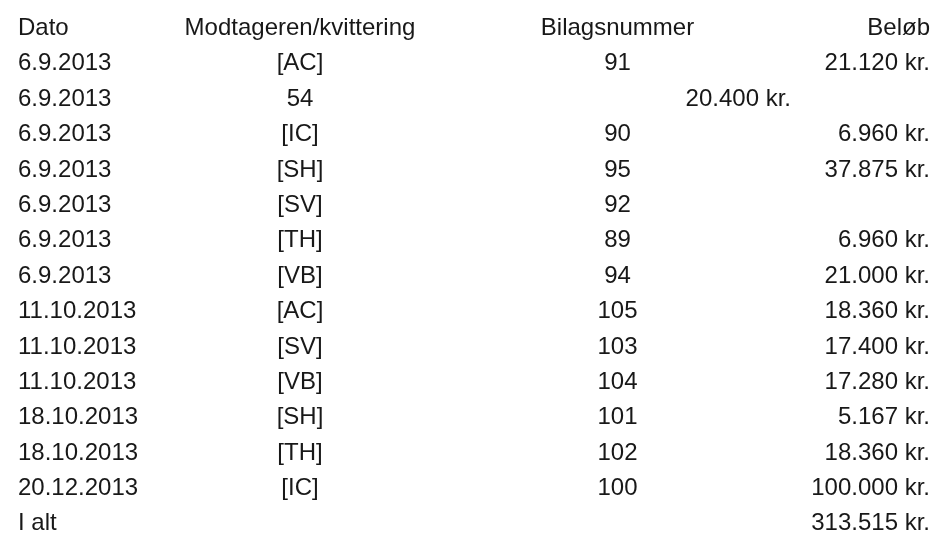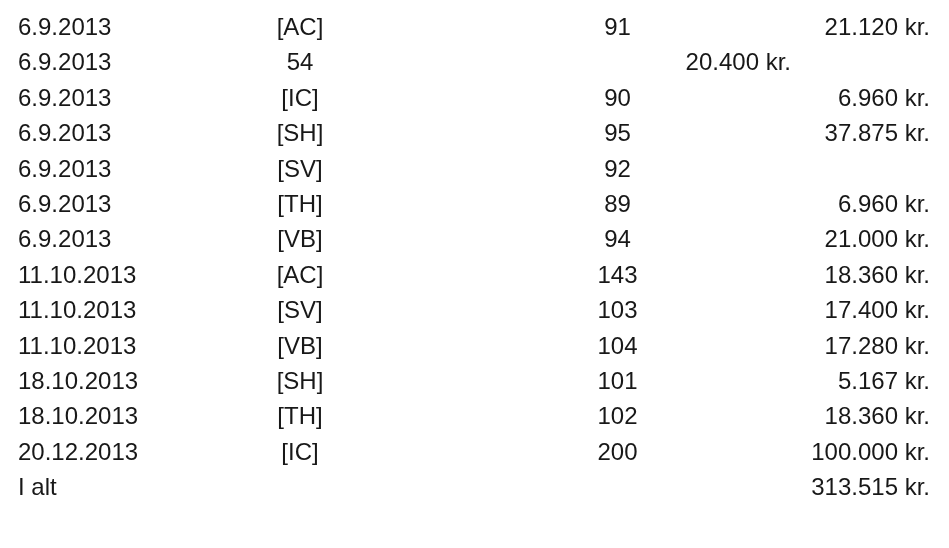--- a/index.html
+++ b/index.html
@@ -27,20 +27,26 @@
   .underline {
     text-decoration-thickness: 2px;
     text-underline-offset: 4px;
   }
 </style>
 </head>
 <body>
 
 <div class="table">
 
+  <div class="row">
+    <div class="c-date">Dato</div>
+    <div class="c-recipient">Modtageren/kvittering</div>
+    <div class="c-voucher">Bilagsnummer</div>
+    <div class="c-amount">Beløb</div>
+  </div>
 
   <div id="rows-container">
       <div class="row">
     <div class="c-date">6.9.2013</div>
     <div class="c-recipient">[AC]</div>
     <div class="c-voucher">91</div>
     <div class="c-amount">
       <span class="amount-text">21.120 kr.</span>
     </div>
   </div>
@@ -84,21 +90,21 @@
     <div class="c-date">6.9.2013</div>
     <div class="c-recipient">[VB]</div>
     <div class="c-voucher">94</div>
     <div class="c-amount">
       <span class="amount-text">21.000 kr.</span>
     </div>
   </div>
       <div class="row">
     <div class="c-date">11.10.2013</div>
     <div class="c-recipient">[AC]</div>
-    <div class="c-voucher">143</div>
+    <div class="c-voucher">105</div>
     <div class="c-amount">
       <span class="amount-text">18.360 kr.</span>
     </div>
   </div>
       <div class="row">
     <div class="c-date">11.10.2013</div>
     <div class="c-recipient">[SV]</div>
     <div class="c-voucher">103</div>
     <div class="c-amount">
       <span class="amount-text">17.400 kr.</span>
@@ -124,21 +130,21 @@
     <div class="c-date">18.10.2013</div>
     <div class="c-recipient">[TH]</div>
     <div class="c-voucher">102</div>
     <div class="c-amount">
       <span class="amount-text">18.360 kr.</span>
     </div>
   </div>
       <div class="row">
     <div class="c-date">20.12.2013</div>
     <div class="c-recipient">[IC]</div>
-    <div class="c-voucher">200</div>
+    <div class="c-voucher">100</div>
     <div class="c-amount">
       <span class="amount-text underline">100.000 kr.</span>
     </div>
   </div>
     </div>
 
   <div class="row">
     <div class="c-date">I alt</div>
     <div class="c-recipient"></div>
     <div class="c-voucher"></div>

